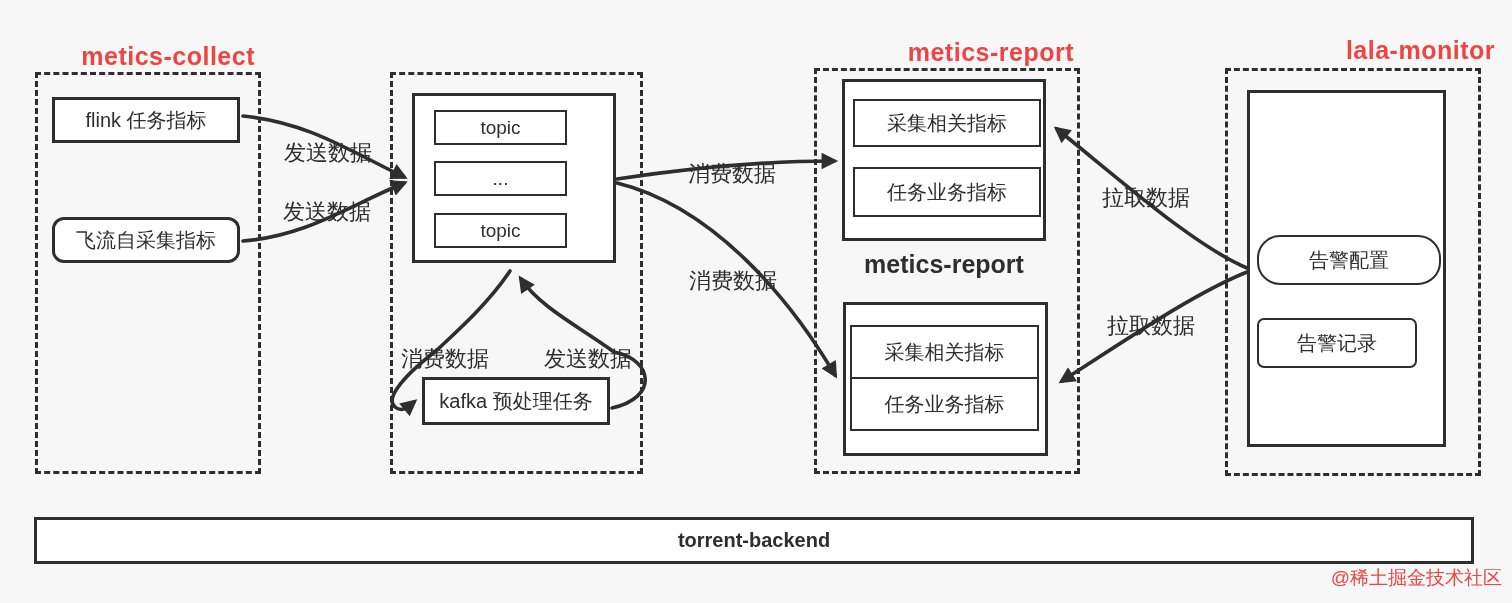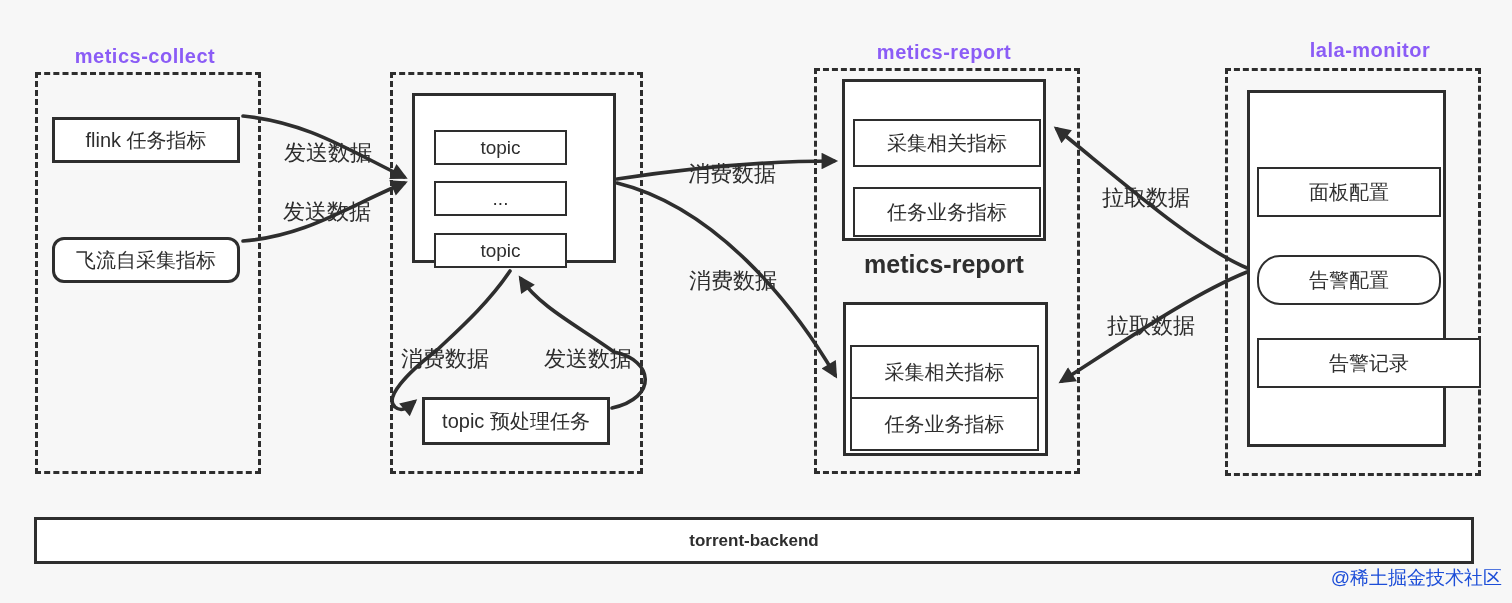--- a/index.html
+++ b/index.html
@@ -14,43 +14,42 @@
     overflow:hidden;
     color:#2e2e2e;
   }
   .container{
     position:absolute;
     border:3px dashed #2e2e2e;
     background:transparent;
   }
   .ctitle{
     position:absolute;
-    font-size:20px;
+    font-size:25px;
     font-weight:600;
-    color:#8b5cf6;
-    text-align:center;
+    color:#ef4444;
+    text-align:right;
     letter-spacing:0.5px;
     line-height:28px;
   }
   .sbox{
     position:absolute;
     background:#ffffff;
     border:3px solid #2e2e2e;
     box-sizing:border-box;
   }
   .node{
     position:absolute;
     background:#ffffff;
     border:3px solid #2e2e2e;
     box-sizing:border-box;
     display:flex;align-items:center;justify-content:center;
     font-size:20px;
     color:#2e2e2e;
     white-space:nowrap;
-    margin-top:20px;
   }
   .node.thin{border-width:2.5px;}
   .elabel{
     position:absolute;
     transform:translate(-50%,-50%);
     font-size:22px;
     color:#2e2e2e;
     white-space:nowrap;
   }
   .subtitle{
@@ -60,29 +59,29 @@
     text-align:center;
     color:#2e2e2e;
   }
   .backend{
     position:absolute;
     left:34px;top:517px;width:1440px;height:47px;
     background:#ffffff;
     border:3px solid #2e2e2e;
     box-sizing:border-box;
     display:flex;align-items:center;justify-content:center;
-    font-size:17px;
+    font-size:20px;
     font-weight:600;
     color:#2e2e2e;
   }
   .watermark{
     position:absolute;
     right:10px;top:565px;
     font-size:19px;
-    color:#1d4ed8;
+    color:#ef4444;
   }
   svg.arrows{
     position:absolute;left:0;top:0;
     width:1512px;height:603px;
     pointer-events:none;
   }
   svg.arrows path.edge{
     stroke:#2e2e2e;
     stroke-width:3.6;
     fill:none;
@@ -113,38 +112,37 @@
   <div class="ctitle" style="left:35px;top:42px;width:220px;">metics-collect</div>
   <div class="container" style="left:35px;top:72px;width:220px;height:396px;"></div>
   <div class="node" style="left:52px;top:97px;width:188px;height:46px;">flink 任务指标</div>
   <div class="node" style="left:52px;top:217px;width:188px;height:46px;border-radius:12px;">飞流自采集指标</div>
 
   <div class="container" style="left:390px;top:72px;width:247px;height:396px;"></div>
   <div class="sbox" style="left:412px;top:93px;width:204px;height:170px;"></div>
   <div class="node thin" style="left:434px;top:110px;width:133px;height:35px;font-size:19px;">topic</div>
   <div class="node thin" style="left:434px;top:161px;width:133px;height:35px;font-size:19px;">...</div>
   <div class="node thin" style="left:434px;top:213px;width:133px;height:35px;font-size:19px;">topic</div>
-  <div class="node" style="left:422px;top:377px;width:188px;height:48px;">topic 预处理任务</div>
+  <div class="node" style="left:422px;top:377px;width:188px;height:48px;">kafka 预处理任务</div>
 
   <div class="ctitle" style="left:814px;top:38px;width:260px;">metics-report</div>
   <div class="container" style="left:814px;top:68px;width:260px;height:400px;"></div>
   <div class="sbox" style="left:842px;top:79px;width:204px;height:162px;"></div>
   <div class="node thin" style="left:853px;top:99px;width:188px;height:48px;">采集相关指标</div>
   <div class="node thin" style="left:853px;top:167px;width:188px;height:50px;">任务业务指标</div>
   <div class="subtitle" style="left:814px;top:250px;width:260px;">metics-report</div>
   <div class="sbox" style="left:843px;top:302px;width:205px;height:154px;"></div>
   <div class="node thin" style="left:850px;top:325px;width:189px;height:54px;">采集相关指标</div>
   <div class="node thin" style="left:850px;top:377px;width:189px;height:54px;">任务业务指标</div>
 
   <div class="ctitle" style="left:1245px;top:36px;width:250px;">lala-monitor</div>
   <div class="container" style="left:1225px;top:68px;width:250px;height:402px;"></div>
   <div class="sbox" style="left:1247px;top:90px;width:199px;height:357px;"></div>
-  <div class="node thin" style="left:1257px;top:147px;width:184px;height:50px;">面板配置</div>
   <div class="node thin" style="left:1257px;top:235px;width:184px;height:50px;border-radius:23px;">告警配置</div>
-  <div class="node thin" style="left:1257px;top:318px;width:224px;height:50px;">告警记录</div>
+  <div class="node thin" style="left:1257px;top:318px;width:160px;height:50px;border-radius:7px;">告警记录</div>
 
   <div class="elabel" style="left:328px;top:153px;">发送数据</div>
   <div class="elabel" style="left:327px;top:212px;">发送数据</div>
   <div class="elabel" style="left:732px;top:174px;">消费数据</div>
   <div class="elabel" style="left:733px;top:281px;">消费数据</div>
   <div class="elabel" style="left:445px;top:359px;">消费数据</div>
   <div class="elabel" style="left:588px;top:359px;">发送数据</div>
   <div class="elabel" style="left:1146px;top:198px;">拉取数据</div>
   <div class="elabel" style="left:1151px;top:326px;">拉取数据</div>
 

